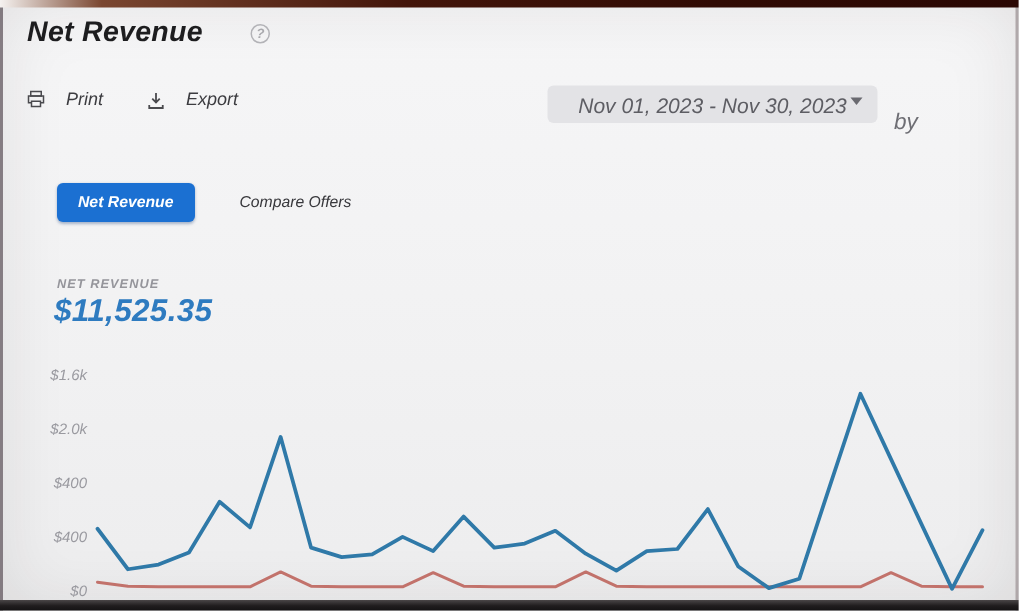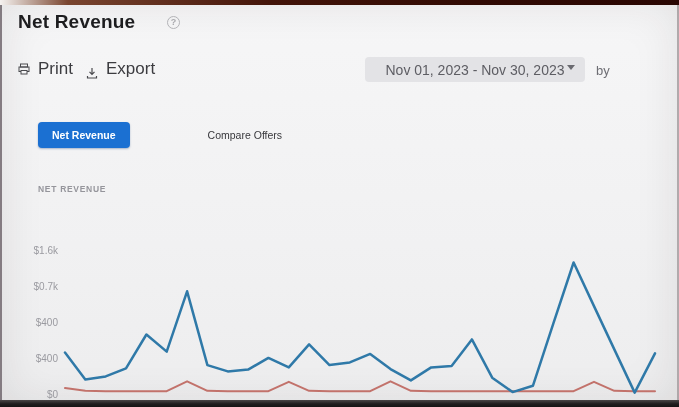--- a/index.html
+++ b/index.html
@@ -7,20 +7,21 @@
   body {
     font-family: "Liberation Sans", "DejaVu Sans", sans-serif;
     background: #e9e9ea;
     position: relative;
     overflow: hidden;
   }
   #screen {
     position: absolute; inset: 0;
     background: linear-gradient(180deg, #f6f6f7 0%, #f1f1f2 60%, #ededee 100%);
     box-shadow: inset 0 0 46px rgba(40,30,30,0.10), inset 2px 0 0 #8a8288, inset -2px 0 0 #b9b2b4;
+    font-style: italic;
   }
   
   #top-strip {
     position: absolute; top: 0; left: 0; right: 0; height: 5px;
     background: linear-gradient(90deg, #f5f2f0 0%, #7a4630 10%, #43150a 40%, #310b04 70%, #2a0703 100%);
   }
   
   #bottom-strip {
     position: absolute; bottom: 0; left: 0; right: 0; height: 7px;
     background: linear-gradient(180deg, #4a4647 0%, #201d1e 55%, #151314 100%);
@@ -31,54 +32,54 @@
     font-size: 19px; font-weight: bold; color: #1d1d1f; letter-spacing: .2px;
   }
   .info-icon {
     position: absolute; top: 16px; left: 167px;
     width: 13px; height: 13px; border: 1.5px solid #b3b3b7; border-radius: 50%;
     color: #a9a9ad; font-size: 9px; line-height: 11px; text-align: center; font-weight: bold;
   }
 
   .toolbar { position: absolute; top: 57px; left: 0; right: 0; height: 26px; }
   .tool-btn {
-    position: absolute; top: 2px; display: flex; align-items: center; gap: 8px;
-    font-size: 17px; color: #3c3c40; cursor: pointer;
+    position: absolute; top: 2px; display: flex; align-items: center; gap: 14px;
+    font-size: 12px; color: #3c3c40; cursor: pointer;
   }
   #print-btn { left: 18px; }
-  #export-btn { left: 86px; align-items: flex-end; }
+  #export-btn { left: 98px; align-items: flex-end; }
   .tool-btn svg { display: block; }
 
   .date-pill {
     position: absolute; top: 0; left: 365px; width: 220px; height: 25px;
     background: #e3e3e6; border-radius: 4px;
     display: flex; align-items: center; justify-content: center;
     font-size: 14px; color: #5d5d63; cursor: pointer;
   }
   .date-pill .caret { position: absolute; right: 10px; top: 8px; }
-  .by-label { position: absolute; top: 6px; left: 596px; font-size: 13px; color: #6e6e74; }
+  .by-label { position: absolute; top: 16px; left: 596px; font-size: 15px; color: #6e6e74; }
   .interval-select {
     position: absolute; top: 0; left: 618px; width: 55px; height: 25px;
     background: #fcfcfd; border-radius: 4px; box-shadow: 0 1px 2px rgba(0,0,0,0.10);
     display: flex; align-items: center; padding-left: 9px;
     font-size: 10.5px; color: #46464a; cursor: pointer;
   }
   .interval-select .caret { position: absolute; right: 7px; top: 8px; }
   .caret {
     width: 0; height: 0; border-left: 4px solid transparent;
     border-right: 4px solid transparent; border-top: 5px solid #6a6a70;
   }
 
   .tabs { position: absolute; top: 122px; left: 38px; display: flex; align-items: center; gap: 30px; }
   .tab-active {
     background: #1b70d2; color: #ffffff; border-radius: 4px;
     padding: 7px 14px; font-size: 10.5px; font-weight: bold; cursor: pointer;
     box-shadow: 0 1px 2px rgba(20,60,120,0.35);
   }
-  .tab-plain { color: #38383c; font-size: 10.5px; cursor: pointer; margin-left: 48px; }
+  .tab-plain { color: #38383c; font-size: 10.5px; cursor: pointer; }
 
   .stat-label {
     position: absolute; top: 184px; left: 38px;
     font-size: 8.5px; color: #95959b; letter-spacing: .7px; font-weight: bold;
   }
   .stat-value {
     position: absolute; top: 196px; left: 36px;
     font-size: 21px; font-weight: bold; color: #2e7bc0; letter-spacing: .2px;
   }
 
@@ -125,27 +126,28 @@
     </div>
     <div class="by-label">by</div>
   </div>
 
   <div class="tabs">
     <div class="tab-active">Net Revenue</div>
     <div class="tab-plain">Compare Offers</div>
   </div>
 
   <div class="stat-label">NET REVENUE</div>
+  <div class="stat-value">$11,525.35</div>
 
   <div id="chart-area">
     <div id="yticks">
         <span class="ytick" style="left: 24px; top: 389px;">$0</span>
         <span class="ytick" style="left: 24px; top: 353px; text-align: right;">$400</span>
         <span class="ytick" style="left: 24px; top: 317px;">$400</span>
-        <span class="ytick" style="left: 24px; top: 281px;">$0.7k</span>
+        <span class="ytick" style="left: 24px; top: 281px;">$2.0k</span>
         <span class="ytick" style="left: 24px; top: 245px;">$1.6k</span>
       </div>
     <svg id="chart-svg" width="679" height="407" viewBox="0 0 679 407">
       <polyline id="line-red" fill="none" stroke-width="2" stroke-linejoin="round" stroke-linecap="round" points="65.0,388.1 85.3,390.8 105.7,391.2 126.0,391.2 146.4,391.2 166.7,391.2 187.1,381.3 207.4,390.8 227.8,391.2 248.1,391.2 268.4,391.2 288.8,381.8 309.1,390.8 329.5,391.2 349.8,391.2 370.2,391.2 390.5,381.3 410.9,390.8 431.2,391.2 451.6,391.2 471.9,391.2 492.2,391.2 512.6,391.2 532.9,391.2 553.3,391.2 573.6,391.2 594.0,381.8 614.3,390.8 634.7,391.2 655.0,391.2" stroke="#c2726b"></polyline>
       <polyline id="line-blue" fill="none" stroke-width="2.5" stroke-linejoin="round" stroke-linecap="round" points="65.0,352.5 85.3,379.5 105.7,376.4 126.0,368.3 146.4,334.5 166.7,351.6 187.1,291.3 207.4,365.1 227.8,371.4 248.1,369.6 268.4,357.9 288.8,367.4 309.1,344.4 329.5,365.1 349.8,362.4 370.2,353.9 390.5,369.1 410.9,380.4 431.2,367.4 451.6,366.0 471.9,339.4 492.2,377.7 512.6,392.1 532.9,385.8 553.3,323.7 573.6,262.5 594.0,306.1 614.3,349.4 634.7,392.6 655.0,353.4" stroke="#2f79a8"></polyline>
     </svg>
   </div>
 
   <div id="bottom-strip"></div>
 </div>

